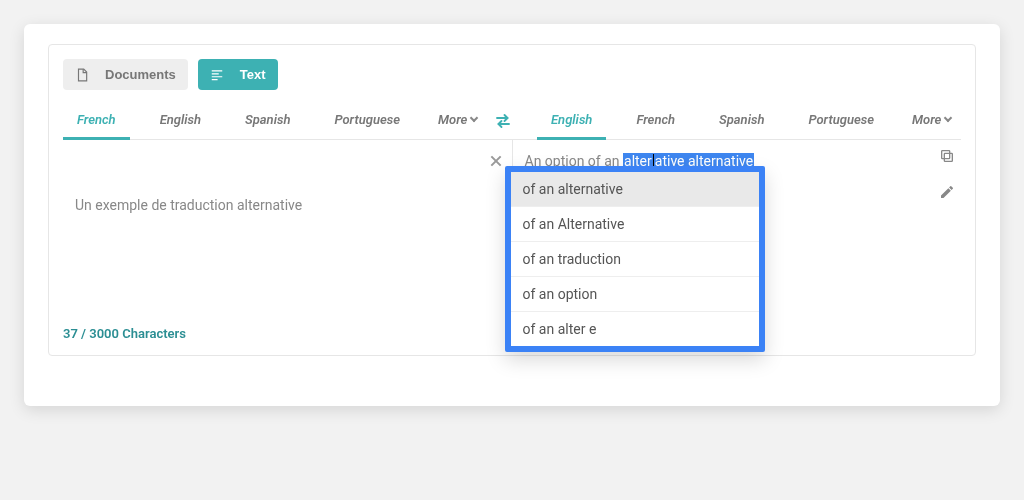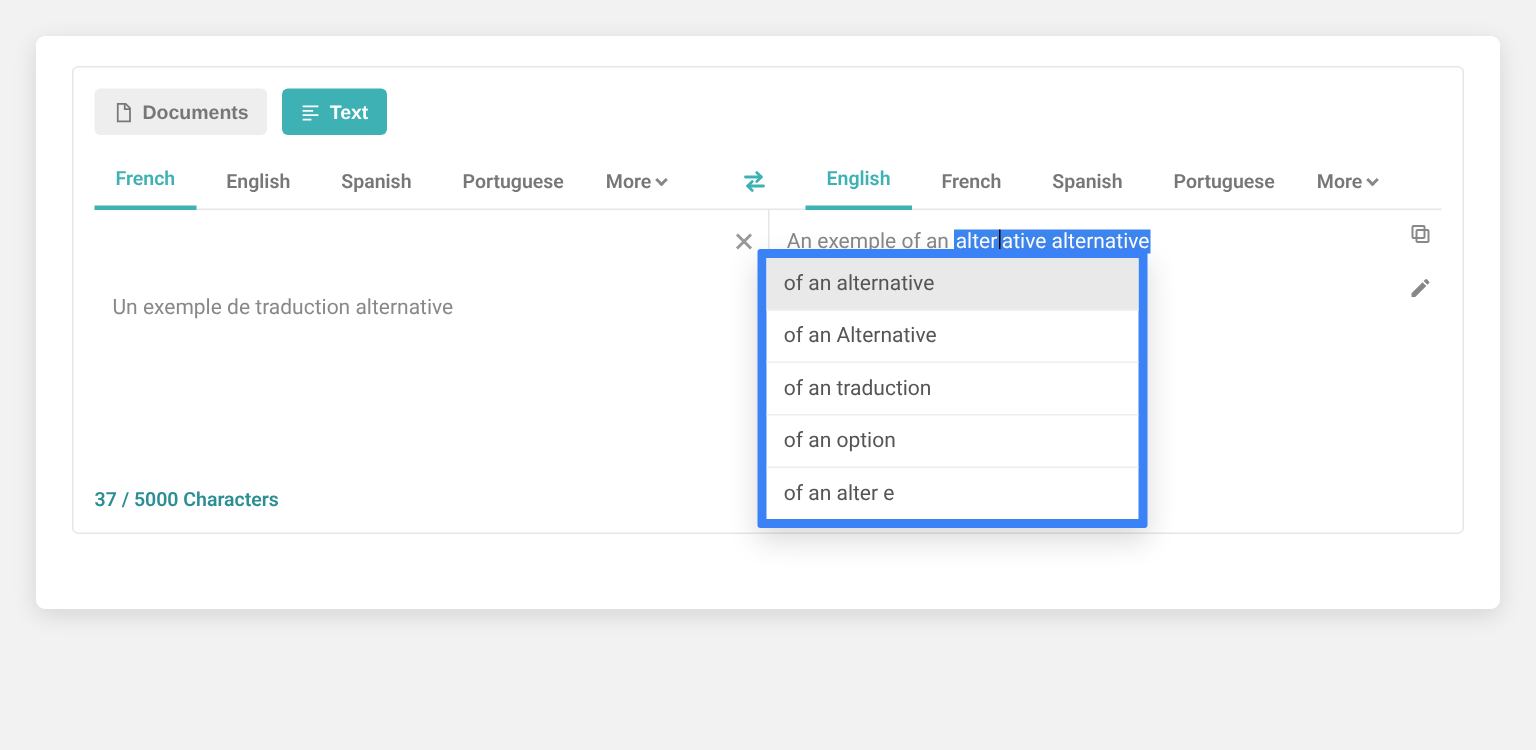--- a/index.html
+++ b/index.html
@@ -30,21 +30,21 @@
     padding: 14px 14px 14px 14px;
   }
   .mode-row {
     display: flex;
     gap: 10px;
     margin-bottom: 12px;
   }
   .mode-btn {
     display: inline-flex;
     align-items: center;
-    gap: 6px;
+    gap: 16px;
     padding: 8px 12px;
     border-radius: 4px;
     font-size: 13px;
     font-weight: 600;
     cursor: pointer;
     border: none;
   }
   .mode-documents {
     background: #eeeeee;
     color: #777;
@@ -56,23 +56,24 @@
   }
   .mode-btn svg { width: 14px; height: 14px; }
   .lang-row {
     display: flex;
     align-items: center;
     border-bottom: 1px solid #e6e6e6;
     position: relative;
   }
   .lang-group {
     display: flex;
-    align-items: flex-end;
-    gap: 6px;
+    align-items: flex-start;
+    gap: 16px;
     flex: 1;
+    font-style: italic;
   }
   .lang-item {
     padding: 10px 14px;
     font-size: 13px;
     font-weight: 600;
     color: #777;
     cursor: pointer;
     white-space: nowrap;
   }
   .lang-item.active {
@@ -248,21 +249,21 @@
       <div class="pane pane-left">
         <div class="src-text">Un exemple de traduction alternative</div>
         <div class="clear-btn">
           <svg width="16" height="16" viewBox="0 0 24 24" stroke="#999" stroke-width="3" fill="none">
               <path d="M5 5l14 14M19 5L5 19"></path>
             </svg>
         </div>
       </div>
       <div class="pane">
         <div class="tgt-line">
-          <span>An exemple of an</span>
+          <span>An option of an</span>
           <span class="highlight"><span>alter</span><span class="text-cursor"></span><span>ative alternative</span></span>
         </div>
 
         <div class="dropdown">
           <div class="dropdown-item hover">of an alternative</div>
           <div class="dropdown-item">of an Alternative</div>
           <div class="dropdown-item">of an traduction</div>
           <div class="dropdown-item">of an option</div>
           <div class="dropdown-item">of an alter e</div>
         </div>
@@ -276,16 +277,16 @@
           </span>
           <span class="act">
             <svg viewBox="0 0 24 24" fill="#888">
                 <path d="M3 17.25V21h3.75L17.81 9.94l-3.75-3.75L3 17.25zM20.71 7.04a1 1 0 0 0 0-1.41l-2.34-2.34a1 1 0 0 0-1.41 0l-1.83 1.83 3.75 3.75 1.83-1.83z"></path>
               </svg>
           </span>
         </div>
       </div>
     </div>
 
-    <div class="char-count">37 / 5000 Characters</div>
+    <div class="char-count">37 / 3000 Characters</div>
 
   </div>
 </div>
 
 </body></html>

